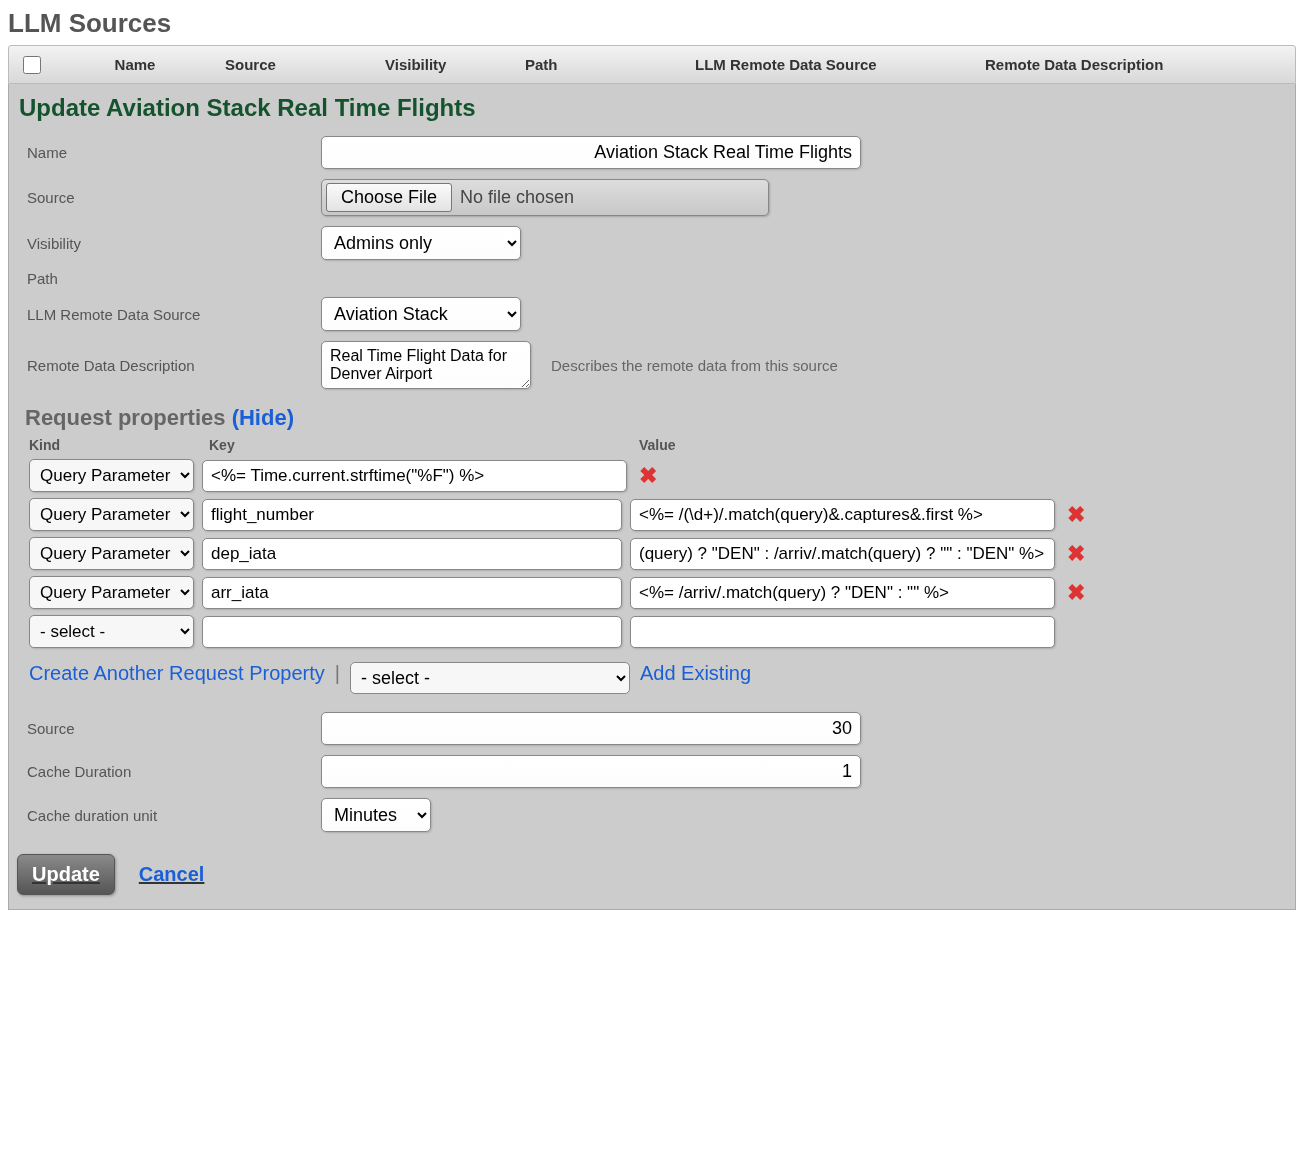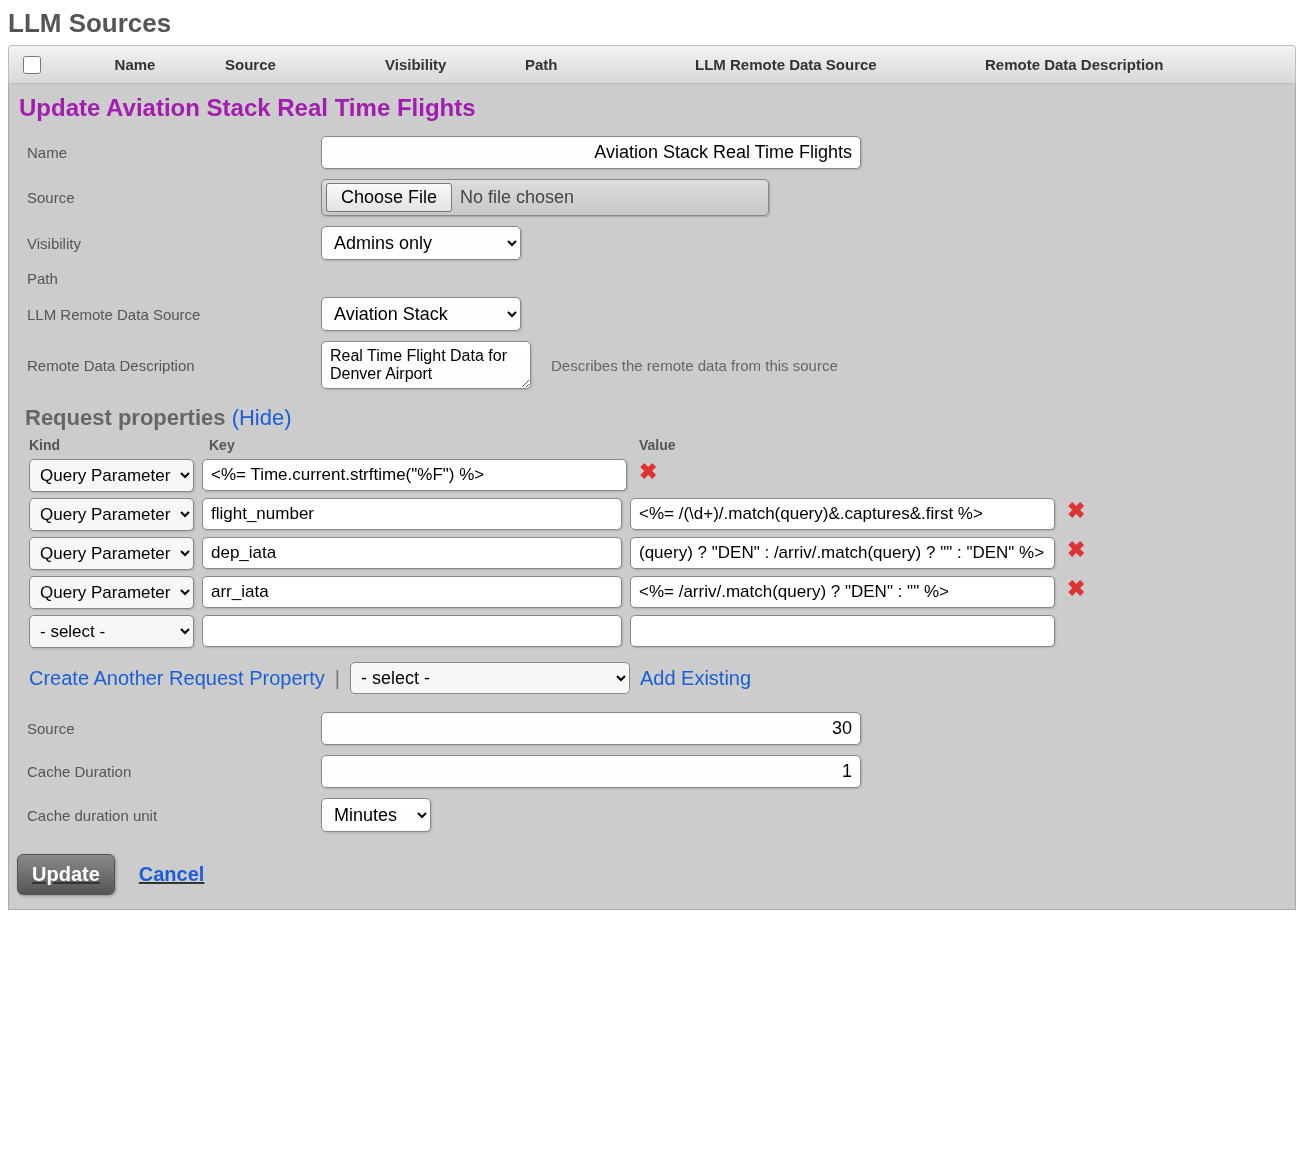--- a/index.html
+++ b/index.html
@@ -39,21 +39,21 @@
 
   .panel {
     background: #ccc;
     border: 1px solid #aaa;
     border-top: none;
     padding: 4px 6px 12px 6px;
   }
   .panel-title {
     font-size: 24px;
     font-weight: bold;
-    color: #a21caf;
+    color: #14532d;
     margin: 6px 4px 14px 4px;
   }
   .field-row {
     display: flex;
     align-items: center;
     margin: 10px 4px;
     gap: 12px;
   }
   .field-label {
     width: 290px;
@@ -95,34 +95,34 @@
     cursor: pointer;
   }
   .file-text { font-size:18px; color:#444; margin-left:8px; }
 
   .section-title {
     font-size: 22px;
     font-weight: bold;
     color: #666;
     margin: 16px 10px 6px 10px;
   }
-  .section-title a { color: #1a5fd6; text-decoration: none; font-weight: normal; }
+  .section-title a { color: #1a5fd6; text-decoration: none; font-weight: bold; }
 
   .rp-header { display:flex; margin: 4px 14px; font-weight:bold; color:#555; font-size:14px;justify-content:flex-end; }
   .rp-h-kind { width: 180px; }
   .rp-h-key { width: 430px; }
   .rp-h-val { flex:1; }
 
-  .rp-row { display:flex; align-items:flex-start; margin: 6px 14px; gap:8px; }
+  .rp-row { display:flex; align-items:center; margin: 6px 14px; gap:8px; }
   .rp-kind { width: 165px; font-size:17px; padding:5px 6px; border:1px solid #888; border-radius:5px; background:#f7f7f7; box-shadow:1px 1px 2px rgba(0,0,0,0.15); }
   .rp-key  { width: 420px; font-size:17px; padding:5px 8px; border:1px solid #888; border-radius:5px; background:#fff; box-shadow:1px 1px 2px rgba(0,0,0,0.15); }
   .rp-val  { width: 425px; font-size:17px; padding:5px 8px; border:1px solid #888; border-radius:5px; background:#fff; box-shadow:1px 1px 2px rgba(0,0,0,0.15); }
   .del-x { color:#d33; font-size:22px; font-weight:bold; cursor:pointer; padding:0 4px; user-select:none; }
 
-  .rp-actions { display:flex; align-items:center; margin: 14px 14px; gap:10px; font-size:20px; }
+  .rp-actions { display:flex; align-items:flex-start; margin: 14px 14px; gap:10px; font-size:20px; }
   .link-blue { color:#1a5fd6; text-decoration:none; cursor:pointer; }
   .sep { color:#777; }
   .rp-actions select { font-size:18px; padding:4px 6px; border:1px solid #888; border-radius:5px; background:#f7f7f7; width:280px; }
 
   .footer-btns { display:flex; align-items:center; gap:24px; margin: 22px 2px 2px 2px; text-decoration: underline; }
   .btn-update {
     font-size: 20px;
     font-weight: bold;
     color: #fff;
     padding: 8px 14px;

